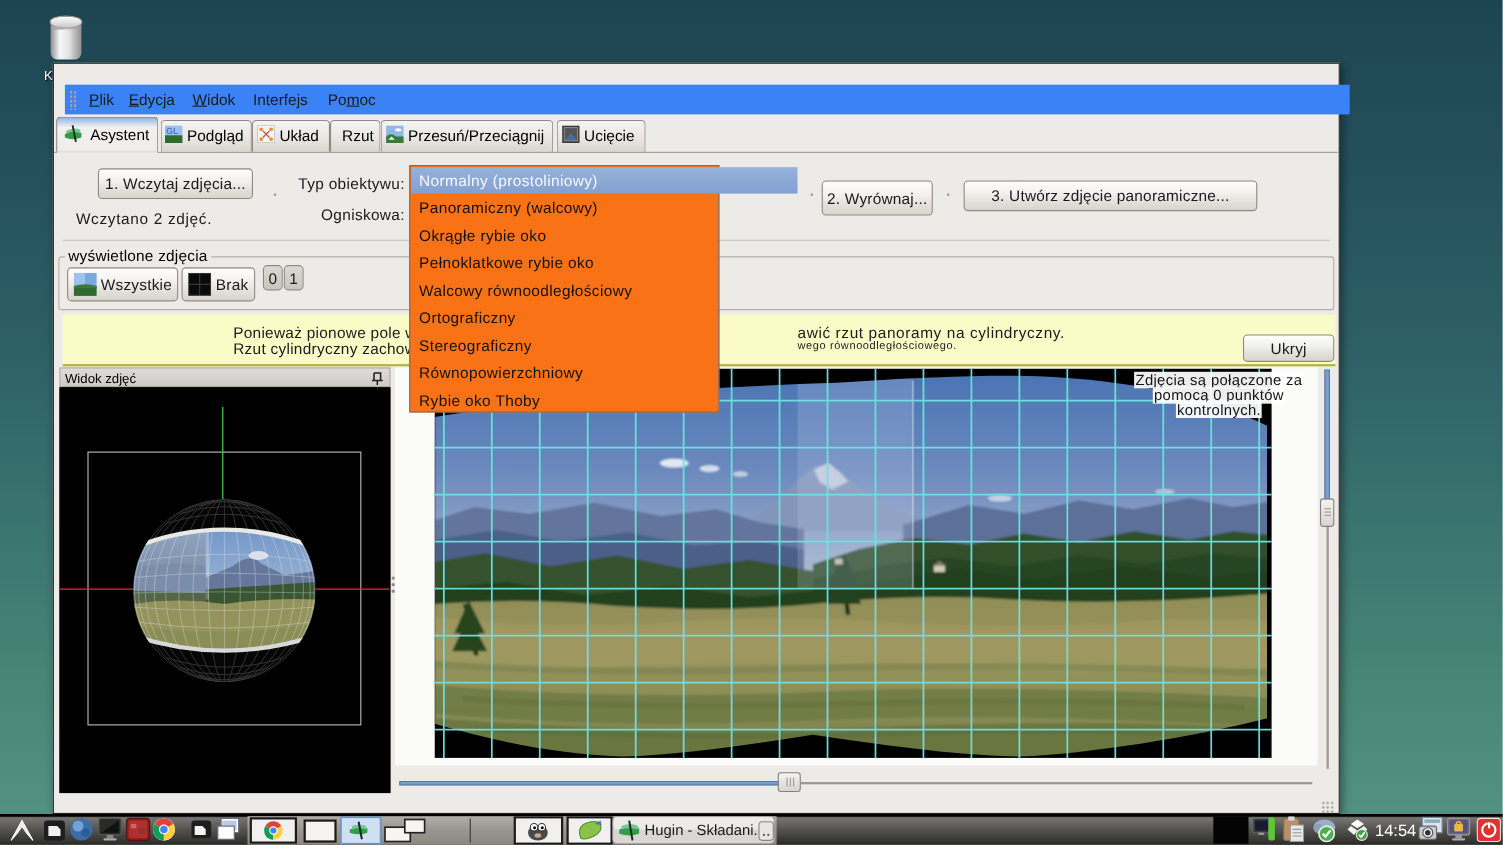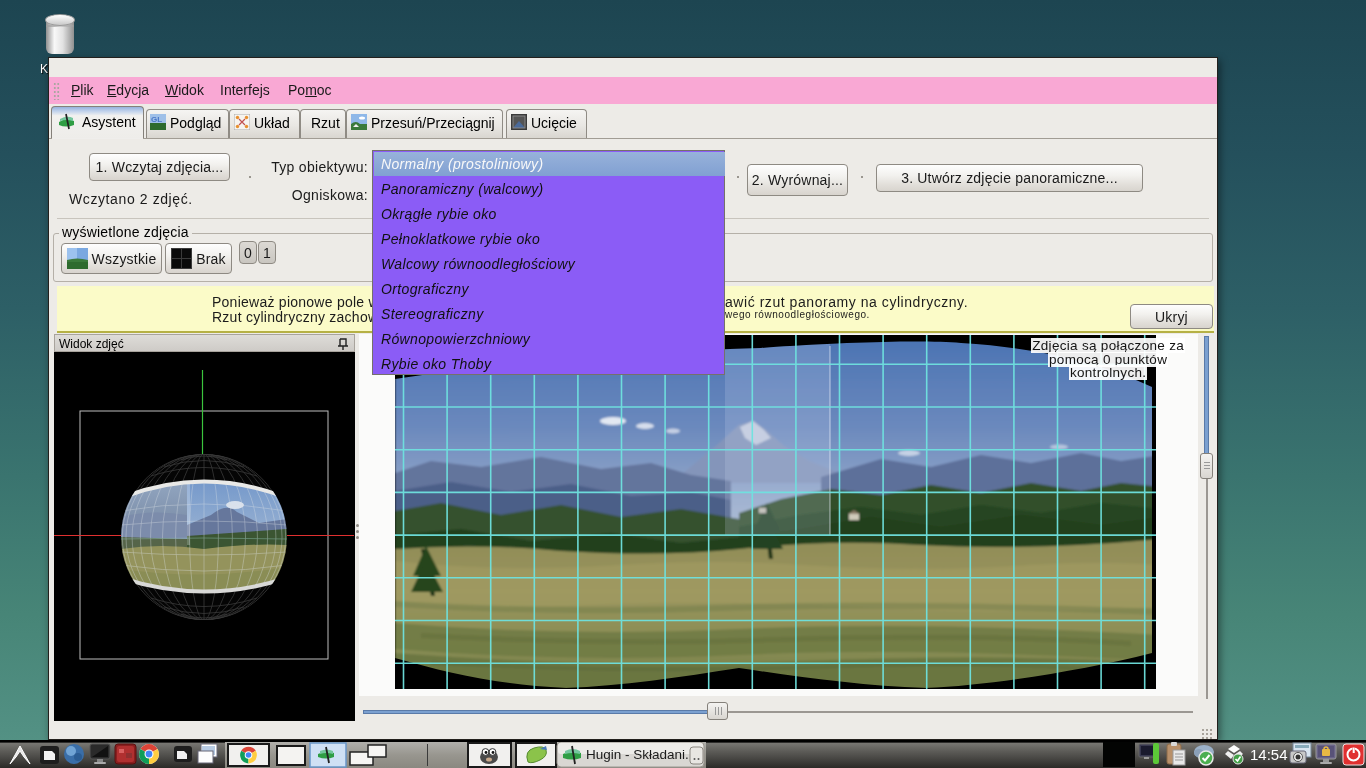--- a/index.html
+++ b/index.html
@@ -17,21 +17,21 @@
   #cyllbl { position:absolute; left:40px; top:62px; color:#fff; font-size:12px; text-shadow:1px 1px 1px #000; }
 
   
   #win { position:absolute; left:48px; top:57px; width:1170px; height:683px;
     background:#edebe7; border:1px solid #23201d; box-shadow:2px 3px 8px rgba(0,0,0,.45); }
   #titlebar { position:absolute; left:0; top:0; width:100%; height:19px;
     background:linear-gradient(180deg,#55514b 0%,#3b3834 35%,#272420 65%,#16140f 100%); }
   #title { position:absolute; left:0; top:2px; width:1138px; text-align:center; color:#fff;
     font-size:14px; font-weight:bold; letter-spacing:.2px; }
   
-  #menubar { position:absolute; left:0; top:19px; width:100%; height:27px; background:#f9a8d4; }
+  #menubar { position:absolute; left:10px; top:19px; width:100%; height:27px; background:#3b82f6; }
   .grip { position:absolute; left:4px; top:5px; width:7px; height:18px;
     background-image:radial-gradient(#aaa6a0 1px, transparent 1.2px); background-size:3.5px 4px; }
   .menuitem { position:absolute; top:5px; font-size:14px; color:#1a1a1a; }
   
   .tab { position:absolute; font-size:13px; color:#1a1a1a; border:1px solid #8f8b84; border-bottom:none;
     border-radius:4px 4px 0 0; background:linear-gradient(180deg,#f5f4f2 0%,#e9e7e3 55%,#d9d6d0 100%); }
   .tab.sel { background:linear-gradient(180deg,#96b2dd 0%,#c2d3ec 14%,#f2f1ef 28%,#eeedea 100%); border-color:#84807a; }
   .tablabel { position:absolute; white-space:nowrap; }
   #tabline { position:absolute; left:0px; top:80px; width:1168px; height:1px; background:#a19c94; }
   
@@ -46,21 +46,21 @@
   
   #ybar { position:absolute; left:8px; top:228px; width:1157px; height:47px; background:#fbfbc8; border-bottom:2px solid #b6b145; }
   .ytext { position:absolute; font-size:14px; letter-spacing:.25px; color:#1c1c1c; white-space:nowrap; }
   
   #lphead { position:absolute; left:5px; top:276px; width:301px; height:18px;
     background:linear-gradient(180deg,#dedcd8 0%,#cecbc7 100%); border:1px solid #a8a39c; font-size:12px; }
   #lpblack { position:absolute; left:5px; top:294px; width:301px; height:369px; background:#000; }
   
   #rcanvas { position:absolute; left:310px; top:276px; width:839px; height:362px; background:#fbfbfa; }
   
-  #dd { position:absolute; left:323px; top:92px; width:353px; height:225px; background:#8b5cf6; border:1px solid #75716b; z-index:50;font-style:italic; }
+  #dd { position:absolute; left:323px; top:92px; width:282px; height:225px; background:#f97316; border:1px solid #75716b; z-index:50; }
   .ddrow { position:absolute; left:1px; width:349px; height:25px; font-size:14px; letter-spacing:.35px; color:#111; padding:4px 0 0 7px; }
   #ddsel { position:absolute; left:1px; top:1px; width:351px; height:24px;
     background:linear-gradient(180deg,#97b2da 0%,#81a0d2 100%); color:#f8f8f8; font-size:14px; letter-spacing:.35px; padding:4px 0 0 7px; }
   
   
   #taskbar { position:absolute; left:0; top:740px; width:1366px; height:28px;
     background:linear-gradient(180deg,#000 0%,#000 7%,#777672 12%,#5d5c58 40%,#403f3c 75%,#2b2a27 100%); }
   #tblight { position:absolute; left:225px; top:2px; width:481px; height:26px;
     background:linear-gradient(180deg,#b0afab 0%,#98968f 50%,#8a8880 100%); }
 </style>

